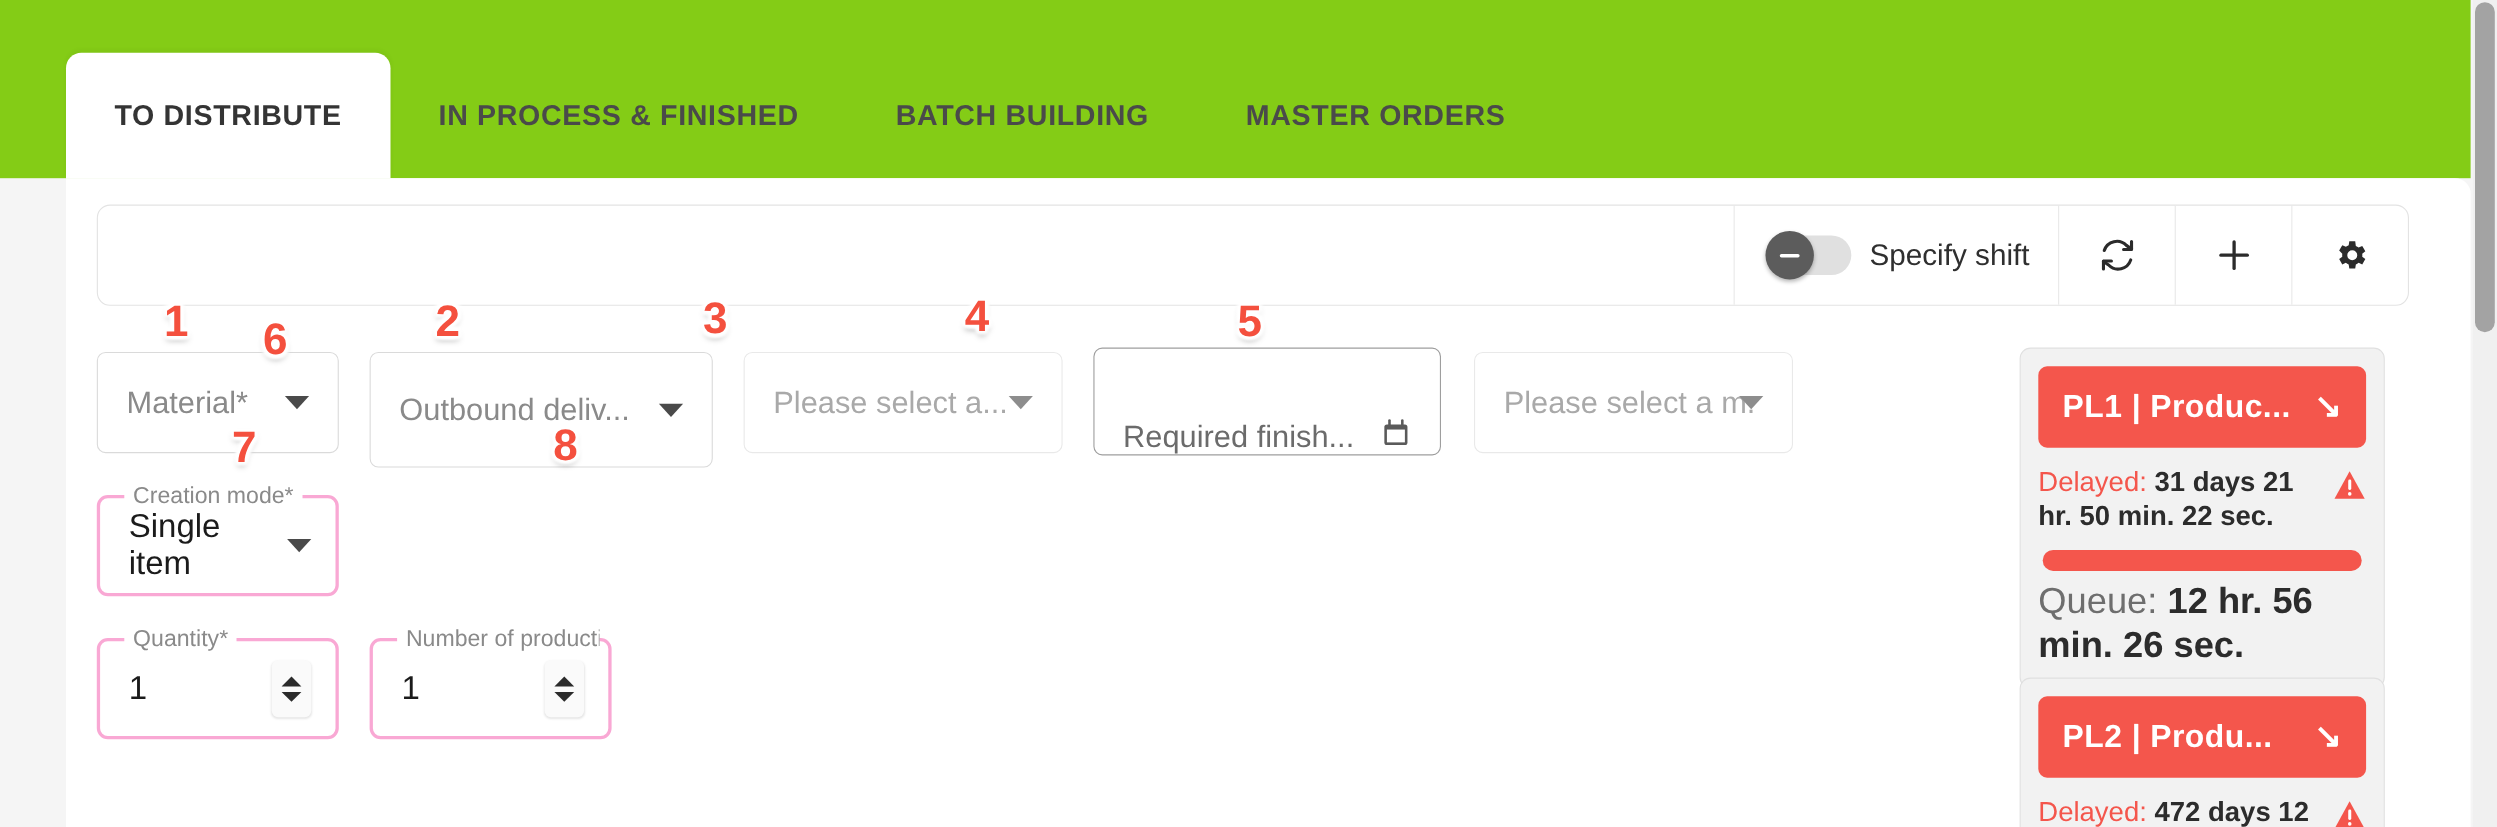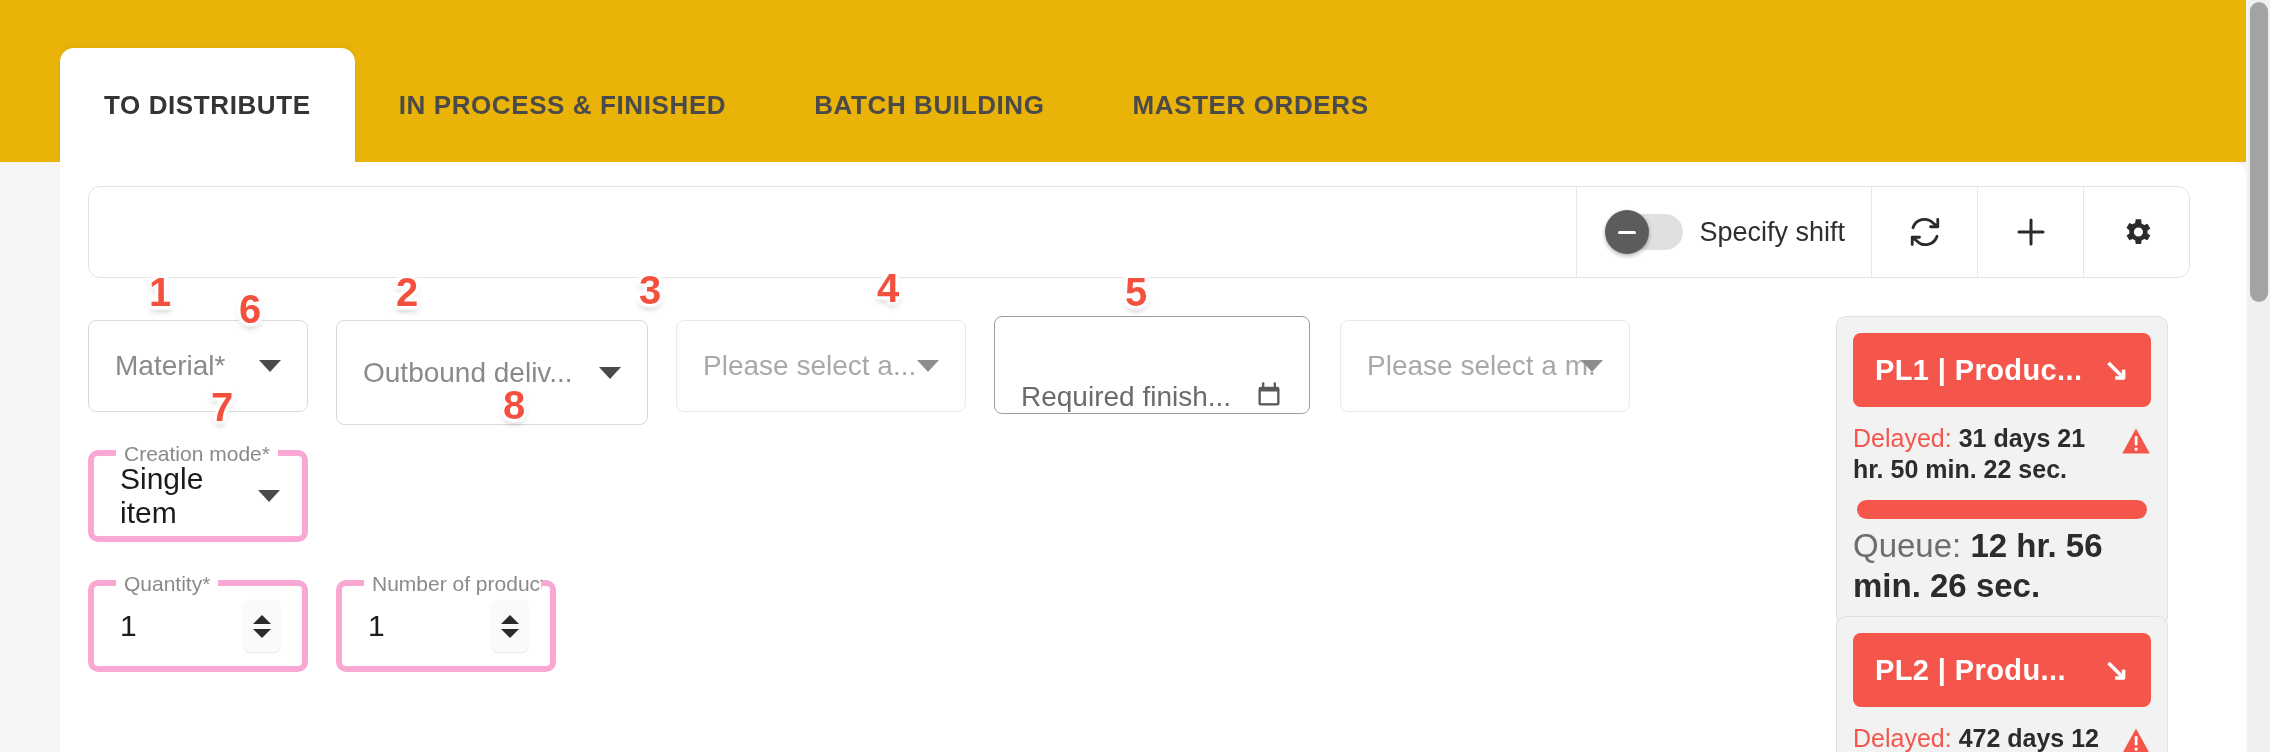--- a/index.html
+++ b/index.html
@@ -18,21 +18,21 @@
     height: 752px;
     background: #f5f5f5;
   }
 
   
   .tabbar {
     position: absolute;
     left: 0; top: 0;
     width: 2246px;
     height: 162px;
-    background: #eab308;
+    background: #84cc16;
   }
   .tabs-row {
     position: absolute;
     left: 60px; top: 48px;
     height: 114px;
     display: flex;
     align-items: flex-start;
   }
   .tab {
     height: 114px;
@@ -168,21 +168,21 @@
     border-left: 11px solid transparent;
     border-right: 11px solid transparent;
     border-top: 12px solid #4a4a4a;
     flex: 0 0 auto;
   }
   .caret.light { border-top-color: #8d8d8d; }
 
   
   .outlined {
     position: absolute;
-    border: 6px solid #f9a8d4;
+    border: 3px solid #f9a8d4;
     border-radius: 10px;
     background: #ffffff;
     cursor: text;
   }
   .outlined > .legend {
     position: absolute;
     top: -14px;
     left: 22px;
     background: #ffffff;
     padding: 0 8px;

